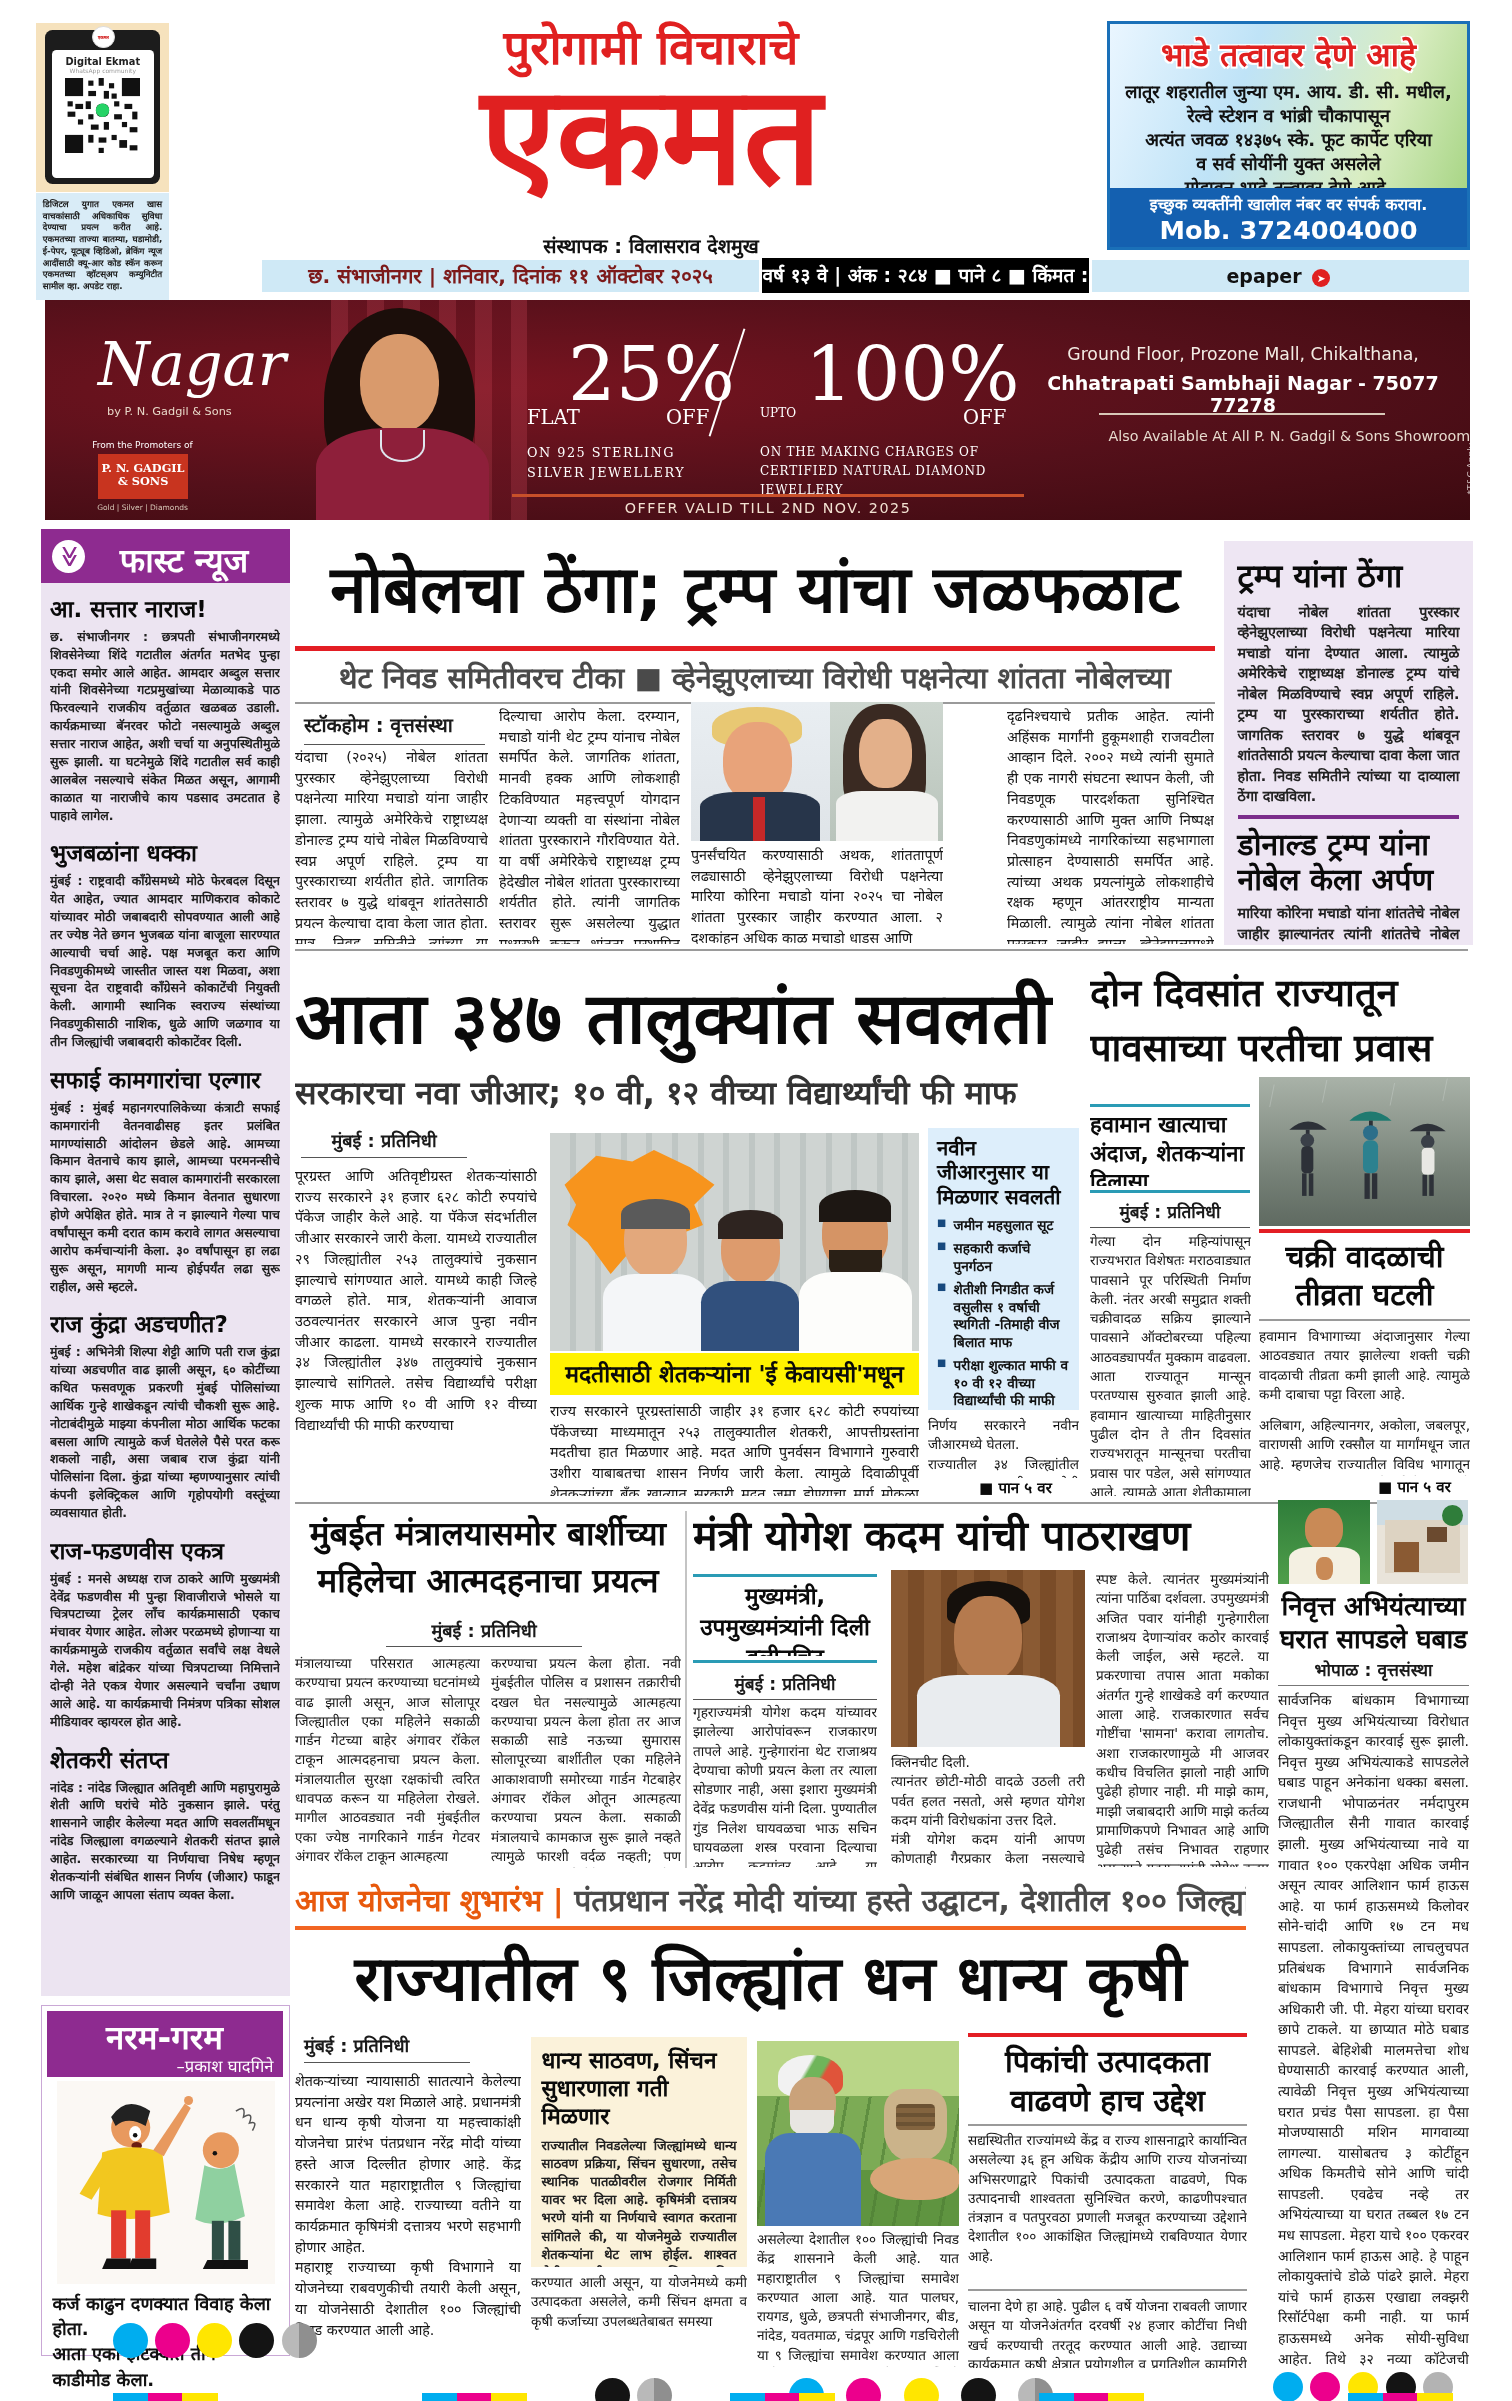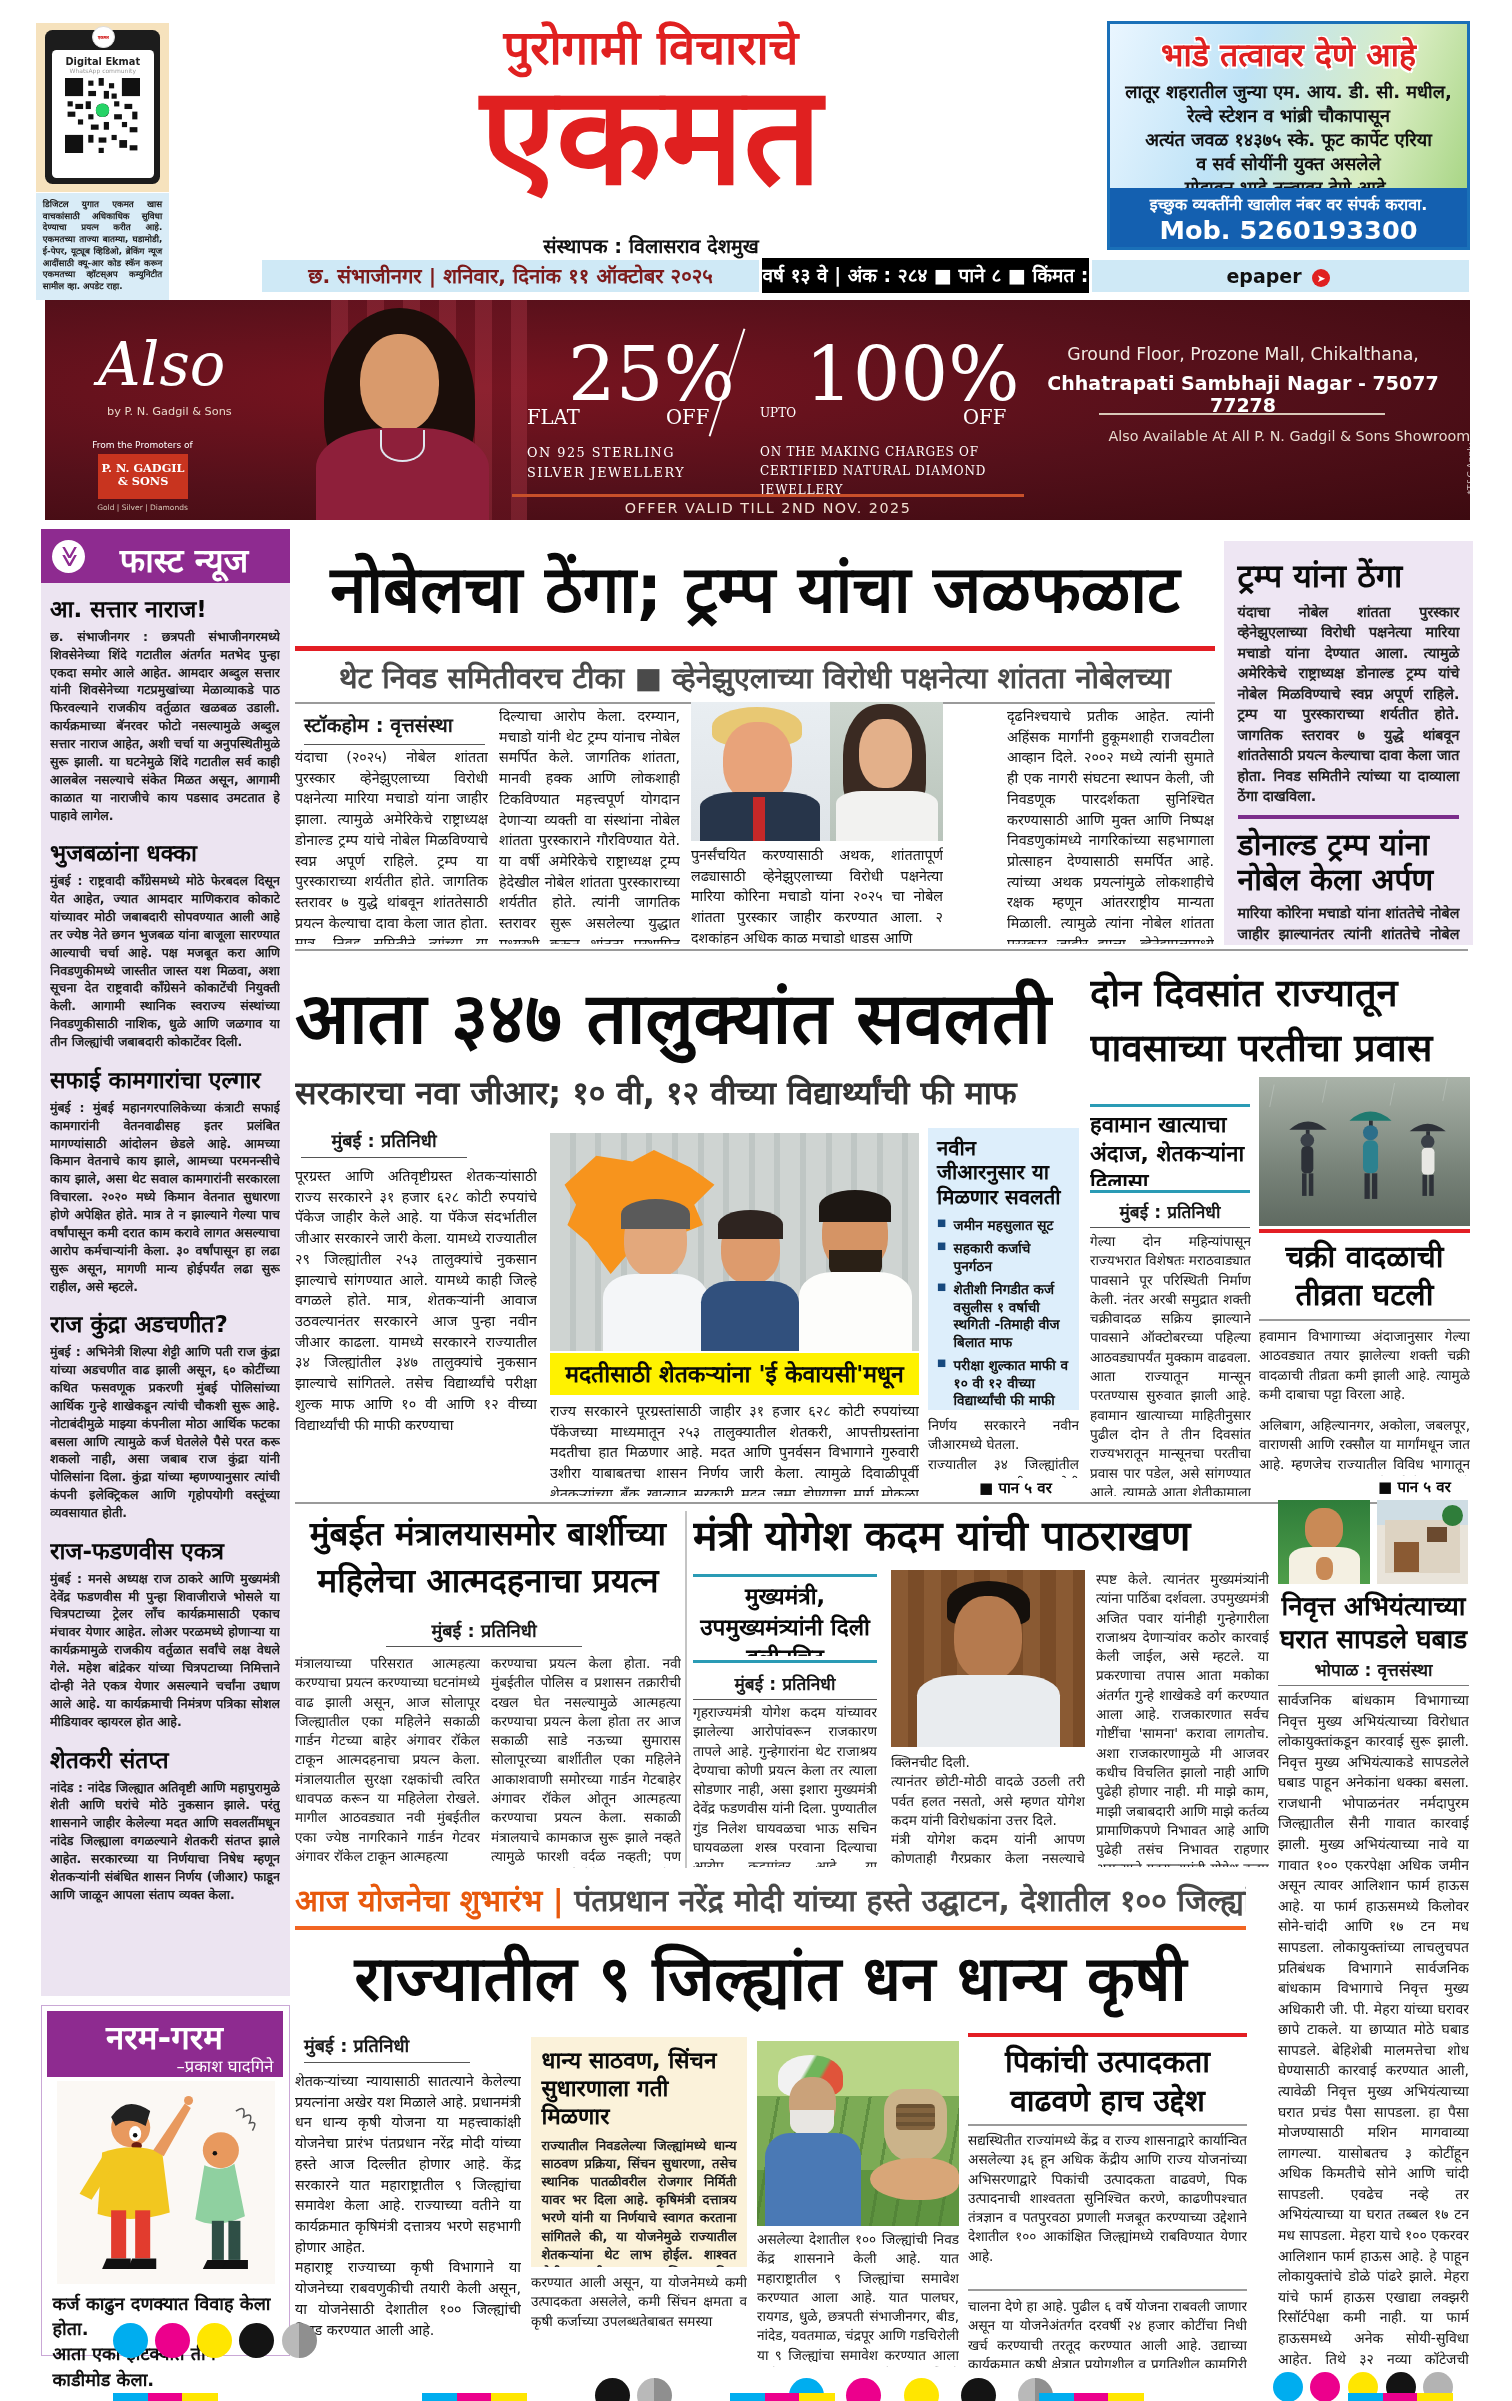--- a/index.html
+++ b/index.html
@@ -84,33 +84,33 @@
 
 <div class="abs" style="left:1107px;top:21px;width:363px;height:229px;border:3px solid #1a70b8;background:linear-gradient(110deg,#eaf6ff 0%,#bfe3f7 35%,#d9edc2 70%,#9fd17a 100%);">
   <div class="ctr" style="margin-top:7.5px;font-size:32px;font-weight:700;color:#e02020;text-shadow:-1.5px -1.5px 0 #fff,1.5px -1.5px 0 #fff,-1.5px 1.5px 0 #fff,1.5px 1.5px 0 #fff;">भाडे तत्वावर देणे आहे</div>
   <div class="ctr" style="font-size:18px;font-weight:bold;margin-top:4.5px;">लातूर शहरातील जुन्या एम. आय. डी. सी. मधील,</div>
   <div class="ctr" style="font-size:18px;font-weight:bold;">रेल्वे स्टेशन व भांब्री चौकापासून</div>
   <div class="ctr" style="font-size:18px;font-weight:bold;">अत्यंत जवळ १४३७५ स्के. फूट कार्पेट एरिया</div>
   <div class="ctr" style="font-size:18px;font-weight:bold;">व सर्व सोयींनी युक्त असलेले</div>
   <div class="ctr" style="font-size:18px;font-weight:bold;">गोडावून भाडे तत्त्वावर देणे आहे.</div>
   <div class="abs ctr" style="left:0;bottom:0;width:100%;height:59px;background:#1460b0;color:#fff;">
     <div style="font-size:16px;font-weight:bold;margin-top:4.5px;">इच्छुक व्यक्तींनी खालील नंबर वर संपर्क करावा.</div>
-    <div style="font-size:25.6px;font-weight:800;">Mob. 5260193300</div>
+    <div style="font-size:25.6px;font-weight:800;">Mob. 3724004000</div>
   </div>
 </div>
 
 <div class="abs clip" style="left:45px;top:300px;width:1425px;height:220px;background:radial-gradient(ellipse at 30% 40%,#7a1420 0%,#54101a 55%,#3c0a10 100%);color:#fff;">
   <div class="abs" style="left:286px;top:0;width:196px;height:220px;background:repeating-linear-gradient(90deg,#a03040 0 16.6px,#6e1522 16.6px 36px);opacity:.5;"></div>
   <div class="abs" style="left:226px;top:7.5px;width:249px;height:212px;">
     <div style="position:absolute;left:53px;top:0px;width:151px;height:188px;background:#1b0e0a;border-radius:50% 50% 40% 40%;"></div>
     <div style="position:absolute;left:89px;top:26px;width:79px;height:98px;background:#d99a6c;border-radius:48%;"></div>
     <div style="position:absolute;left:45px;top:120px;width:173px;height:99px;background:#8e1f3a;border-radius:40% 40% 0 0;"></div>
     <div style="position:absolute;left:109px;top:122px;width:41px;height:30px;border:2.3px solid #dfe6ee;border-top:none;border-radius:0 0 50% 50%;"></div>
   </div>
-  <div class="abs" style="left:53px;top:30px;width:166px;font-family:'DejaVu Serif','Liberation Serif',serif;font-style:italic;font-size:59px;color:#fff;">Also</div>
+  <div class="abs" style="left:53px;top:30px;width:166px;font-family:'DejaVu Serif','Liberation Serif',serif;font-style:italic;font-size:59px;color:#fff;">Nagar</div>
   <div class="abs" style="left:62px;top:105px;font-size:11.3px;color:#e8d8c8;">by P. N. Gadgil &amp; Sons</div>
   <div class="abs ctr" style="left:45px;top:140px;width:105px;font-size:9px;color:#fff;">From the Promoters of</div>
   <div class="abs ctr" style="left:53px;top:154px;width:90px;height:45px;background:#c8341f;font-family:'DejaVu Serif','Liberation Serif',serif;font-size:11.3px;font-weight:bold;padding-top:7.5px;line-height:1.2;">P. N. GADGIL &amp; SONS</div>
   <div class="abs ctr" style="left:45px;top:203px;width:105px;font-size:7.5px;color:#d8c8b8;">Gold | Silver | Diamonds</div>
 
   <div class="abs" style="left:482px;top:22.6px;width:188px;height:143px;color:#fff;font-family:'DejaVu Serif','Liberation Serif',serif;">
     <span style="font-size:19.6px;position:absolute;left:0;top:83px;">FLAT</span>
     <span style="font-size:75px;position:absolute;left:41px;top:7.5px;">25%</span>
     <span style="font-size:19.6px;position:absolute;left:139px;top:83px;">OFF</span>
     <span style="font-size:12.8px;letter-spacing:1.5px;position:absolute;left:0;top:120px;width:181px;line-height:1.6;">ON 925 STERLING SILVER JEWELLERY</span>

